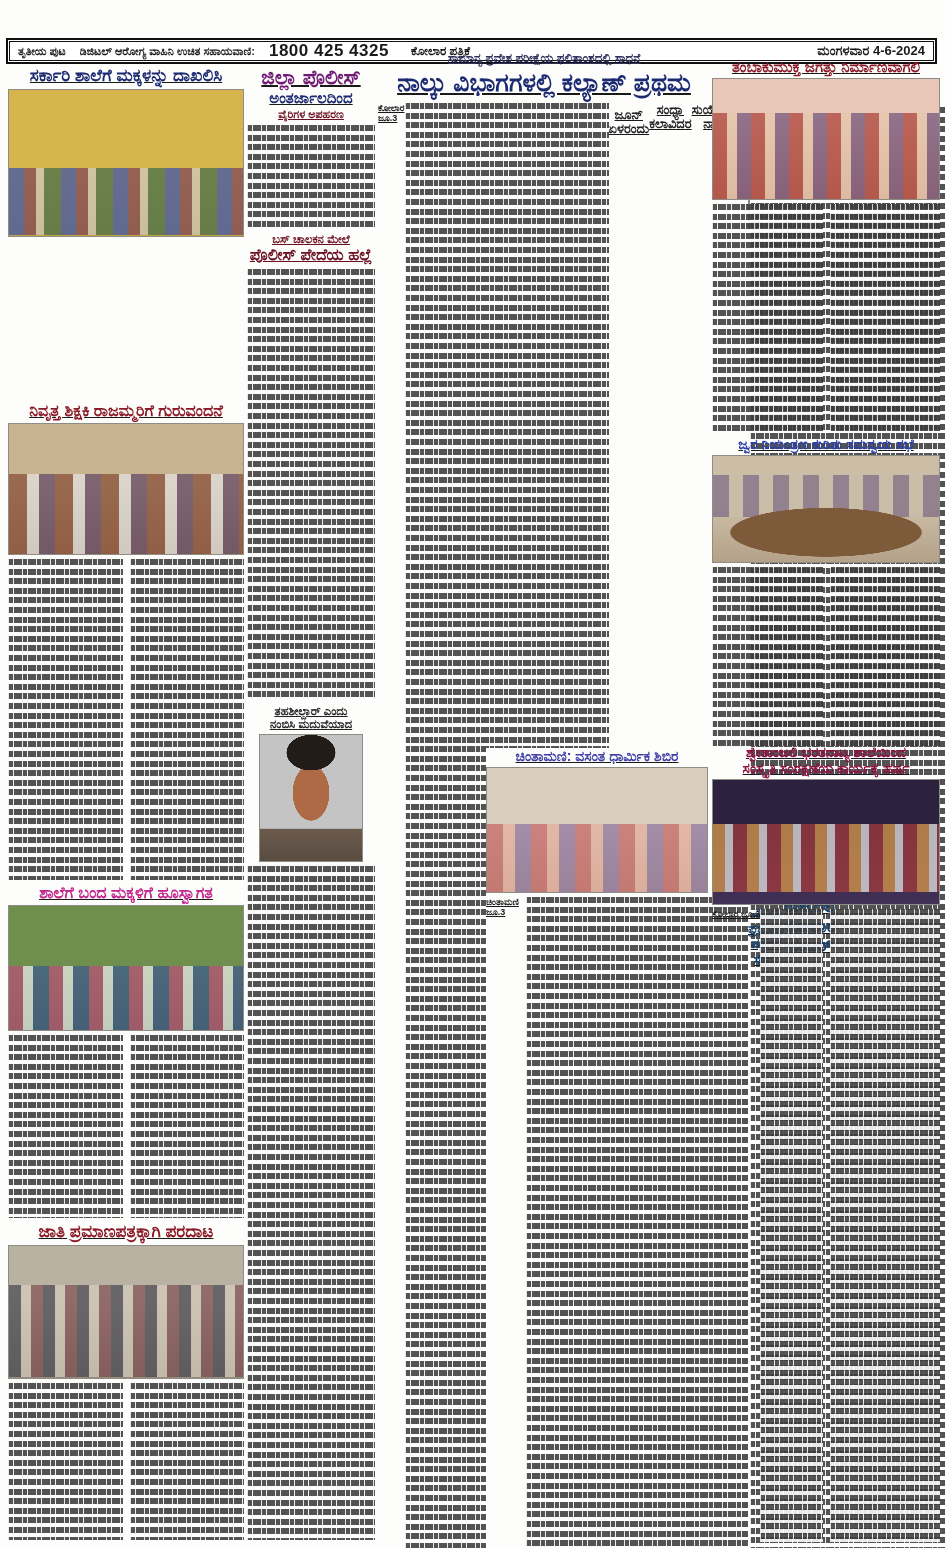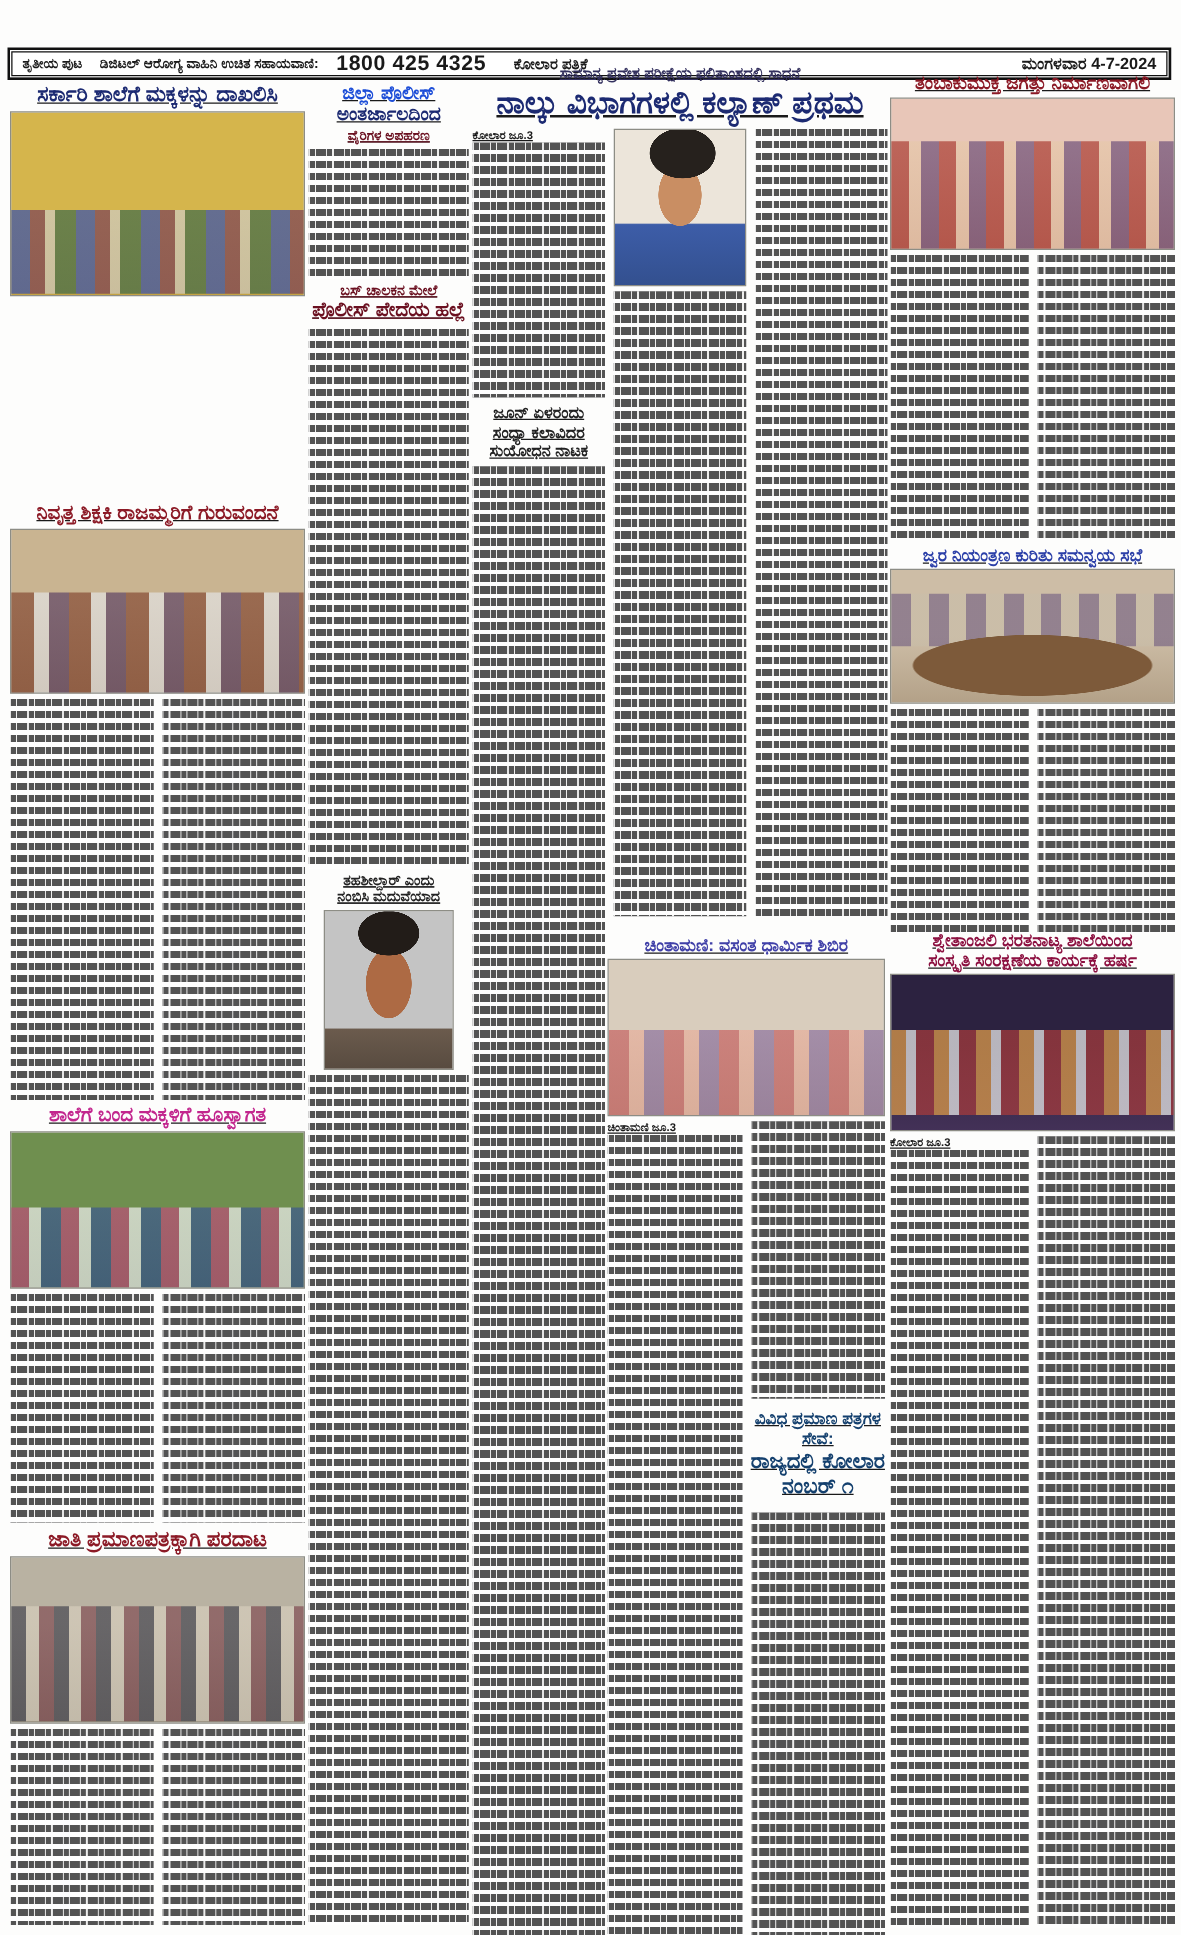--- a/index.html
+++ b/index.html
@@ -18,21 +18,21 @@
   
   .hl{font-weight:bold;text-align:center;line-height:1.15;}
   .u{text-decoration:underline;}
   
   .tx{flex:1;min-height:10px;opacity:.88;
       background:
         repeating-linear-gradient(90deg, rgba(255,255,255,.85) 0 1px, rgba(255,255,255,0) 1px 5px,
           rgba(255,255,255,.9) 5px 6px, rgba(255,255,255,0) 6px 14px),
         repeating-linear-gradient(180deg,#3c3c3c 0 6px,#ffffff 6px 9.6px);}
   .b2{display:flex;gap:7px;}
-  .sc{flex:1;display:flex;flex-direction:column;}
+  .sc{flex:1;display:flex;flex-direction:row;}
   .lead{font-size:9px;line-height:10px;margin:0 0 1px 0;text-align:justify;}
   .lead b{font-weight:bold;}
   .ph{border:1px solid #8d8d85;box-sizing:border-box;}
   .blk{display:flex;flex-direction:column;box-sizing:border-box;}
   
   .p-school{background:
       repeating-linear-gradient(90deg, rgba(63,86,168,.75) 0 15px, rgba(122,63,87,.7) 15px 27px, rgba(205,205,205,.65) 27px 35px, rgba(63,107,74,.7) 35px 52px) 0 100%/100% 46% no-repeat,
       linear-gradient(180deg,#d5b54c 0 55%,#c3a243 100%);}
   .p-guru{background:
       repeating-linear-gradient(90deg, rgba(133,74,52,.7) 0 18px, rgba(226,226,226,.7) 18px 30px, rgba(86,59,97,.65) 30px 46px) 0 100%/100% 62% no-repeat,
@@ -68,21 +68,21 @@
 </head>
 <body>
 
 <div class="page">
 
   <header class="hdr">
     <span class="h-edition">ತೃತೀಯ ಪುಟ</span>
     <span class="h-help">ಡಿಜಿಟಲ್ ಆರೋಗ್ಯ ವಾಹಿನಿ ಉಚಿತ ಸಹಾಯವಾಣಿ:</span>
     <span class="h-phone">1800 425 4325</span>
     <span class="h-mast">ಕೋಲಾರ ಪತ್ರಿಕೆ</span>
-    <span class="h-date">ಮಂಗಳವಾರ 4-7-2024</span>
+    <span class="h-date">ಮಂಗಳವಾರ 4-6-2024</span>
   </header>
 
   <section class="abs blk" style="left:8px;top:66px;width:236px;height:330px;">
     <div class="hl" style="font-size:17px;color:#1c2a72;">ಸರ್ಕಾರಿ ಶಾಲೆಗೆ ಮಕ್ಕಳನ್ನು ದಾಖಲಿಸಿ</div>
     <div class="ph p-school" style="height:148px;margin-top:3px;"></div>
   </section>
 
   <section class="abs blk" style="left:8px;top:402px;width:236px;height:478px;">
     <div class="hl" style="font-size:16px;color:#8c1a26;">ನಿವೃತ್ತ ಶಿಕ್ಷಕಿ ರಾಜಮ್ಮರಿಗೆ ಗುರುವಂದನೆ</div>
     <div class="ph p-guru" style="height:132px;margin-top:3px;"></div>
@@ -116,21 +116,21 @@
       <div class="sc">
           <div class="tx"></div>
         </div>
       <div class="sc">
           <div class="tx"></div>
         </div>
     </div>
   </section>
 
   <section class="abs blk" style="left:247px;top:66px;width:128px;height:1474px;">
-    <div class="hl" style="font-size:15px;color:#1d4ed8;">ಜಿಲ್ಲಾ ಪೊಲೀಸ್</div>
+    <div class="hl" style="font-size:20px;color:#701a75;">ಜಿಲ್ಲಾ ಪೊಲೀಸ್</div>
     <div class="hl" style="font-size:15px;color:#1c2a72;">ಅಂತರ್ಜಾಲದಿಂದ</div>
     <div class="hl u" style="font-size:11px;color:#6b1020;margin-top:2px;">ವೈರಿಗಳ ಅಪಹರಣ</div>
     <div class="tx" style="flex:0 0 104px;margin-top:4px;"></div>
     <div class="hl u" style="font-size:11.5px;color:#6b1020;margin-top:4px;">ಬಸ್ ಚಾಲಕನ ಮೇಲೆ</div>
     <div class="hl u" style="font-size:16px;color:#6b1020;">ಪೊಲೀಸ್ ಪೇದೆಯ ಹಲ್ಲೆ</div>
     <div class="tx" style="flex:0 0 432px;margin-top:4px;"></div>
     <div class="hl u" style="font-size:11.5px;color:#222222;margin-top:4px;">ತಹಶೀಲ್ದಾರ್ ಎಂದು</div>
     <div class="hl u" style="font-size:11.5px;color:#222222;">ನಂಬಿಸಿ ಮದುವೆಯಾದ</div>
     <div class="ph p-suspect" style="height:128px;width:104px;margin:3px auto 0;"></div>
     <div class="tx" style="flex:1;margin-top:4px;"></div>

